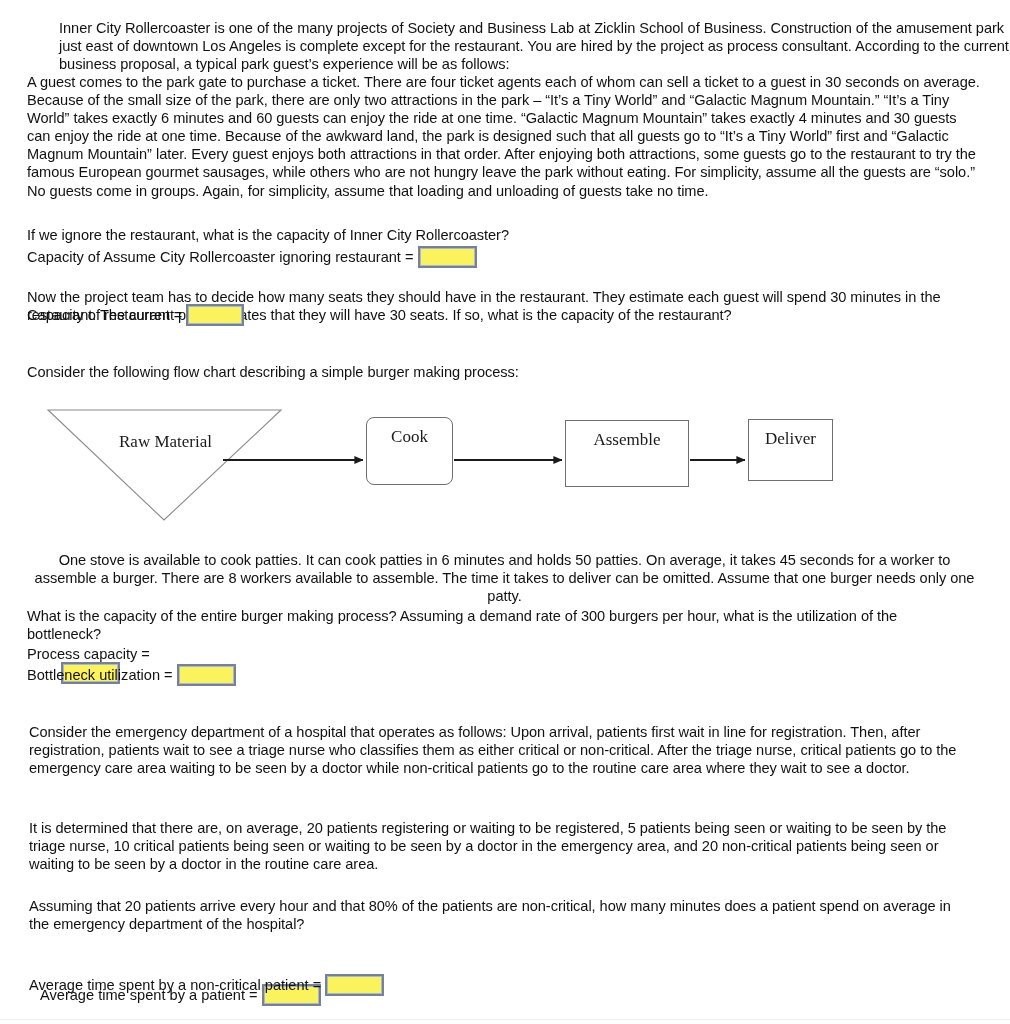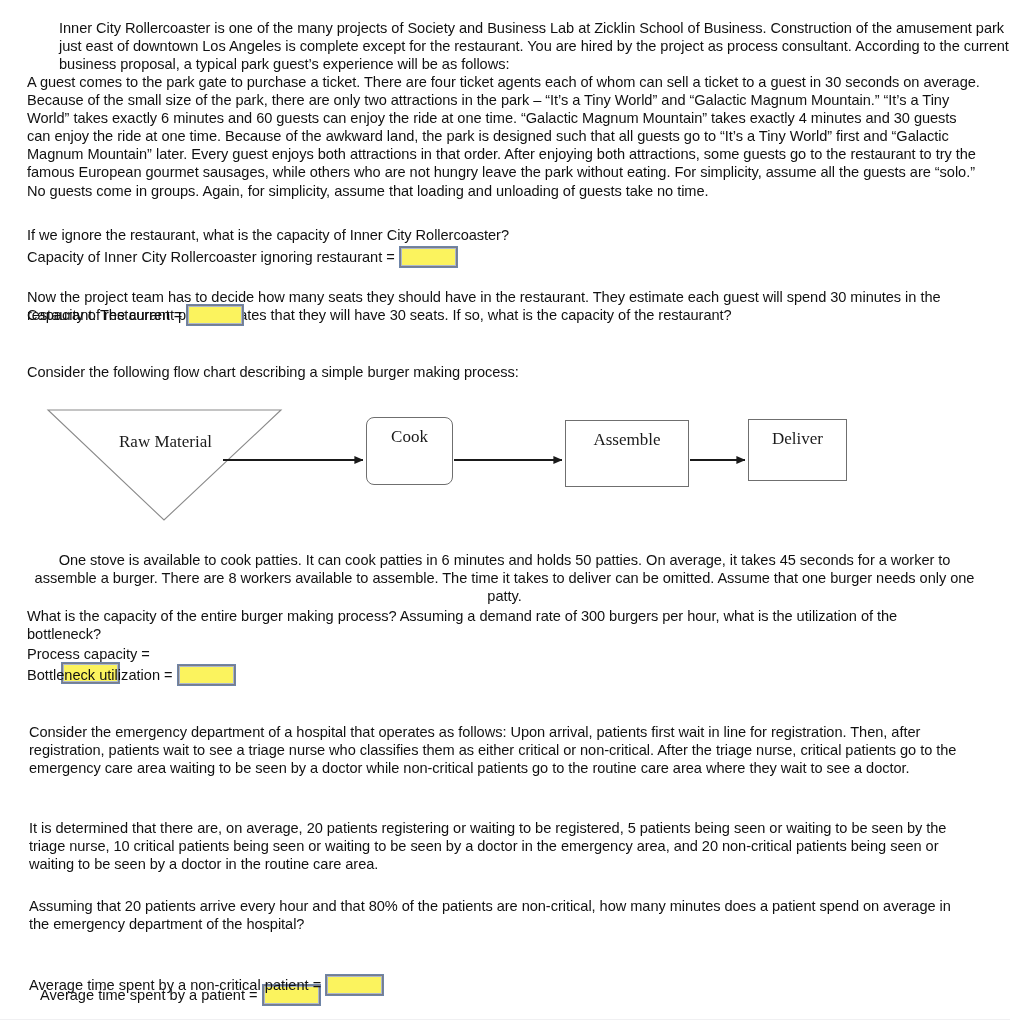--- a/index.html
+++ b/index.html
@@ -116,21 +116,21 @@
 
   <div class="block p-wide" style="top:73px;">
     <p>A guest comes to the park gate to purchase a ticket. There are four ticket agents each of whom can sell a ticket to a guest in 30 seconds on average. Because of the small size of the park, there are only two attractions in the park – “It’s a Tiny World” and “Galactic Magnum Mountain.” “It’s a Tiny World” takes exactly 6 minutes and 60 guests can enjoy the ride at one time. “Galactic Magnum Mountain” takes exactly 4 minutes and 30 guests can enjoy the ride at one time. Because of the awkward land, the park is designed such that all guests go to “It’s a Tiny World” first and “Galactic Magnum Mountain” later. Every guest enjoys both attractions in that order. After enjoying both attractions, some guests go to the restaurant to try the famous European gourmet sausages, while others who are not hungry leave the park without eating. For simplicity, assume all the guests are “solo.” No guests come in groups. Again, for simplicity, assume that loading and unloading of guests take no time.</p>
   </div>
 
   <div class="block p-wide" style="top:226px;">
     <p>If we ignore the restaurant, what is the capacity of Inner City Rollercoaster?</p>
   </div>
 
   <div class="ans-row" style="left:27px; top:247px;">
-    <span class="ans-label">Capacity of Inner City Rollercoaster ignoring restaurant =</span>
+    <span class="ans-label">Capacity of Assume City Rollercoaster ignoring restaurant =</span>
     <span class="ans-box" style="width:57px;"></span>
   </div>
 
   <div class="block p-wide" style="top:264px;margin-top:24px;">
     <p>Now the project team has to decide how many seats they should have in the restaurant. They estimate each guest will spend 30 minutes in the restaurant. The current plan indicates that they will have 30 seats. If so, what is the capacity of the restaurant?</p>
   </div>
 
   <div class="ans-row" style="left:27px; top:305px;">
     <span class="ans-label">Capacity of restaurant =</span>
     <span class="ans-box" style="width:56px;"></span>
@@ -160,21 +160,21 @@
     <div class="tri-label" style="left:88px; top:34px; width:155px;">Raw Material</div>
 
     <div class="flow-node" style="left:366px; top:19px; width:87px; height:68px;border-radius:8px;">
       <span class="lbl" style="top:9px;">Cook</span>
     </div>
 
     <div class="flow-node" style="left:565px; top:22px; width:124px; height:67px;">
       <span class="lbl" style="top:9px;">Assemble</span>
     </div>
 
-    <div class="flow-node" style="left:748px; top:21px; width:99px; height:62px;">
+    <div class="flow-node" style="left:748px; top:21px; width:85px; height:62px;">
       <span class="lbl" style="top:9px;">Deliver</span>
     </div>
   </div>
 
   <div class="block p-wide" style="top:551px;text-align:center;">
     <p>One stove is available to cook patties. It can cook patties in 6 minutes and holds 50 patties. On average, it takes 45 seconds for a worker to assemble a burger. There are 8 workers available to assemble. The time it takes to deliver can be omitted. Assume that one burger needs only one patty.</p>
   </div>
 
   <div class="block p-wide" style="top:607px; width:900px;">
     <p>What is the capacity of the entire burger making process? Assuming a demand rate of 300 burgers per hour, what is the utilization of the bottleneck?</p>

